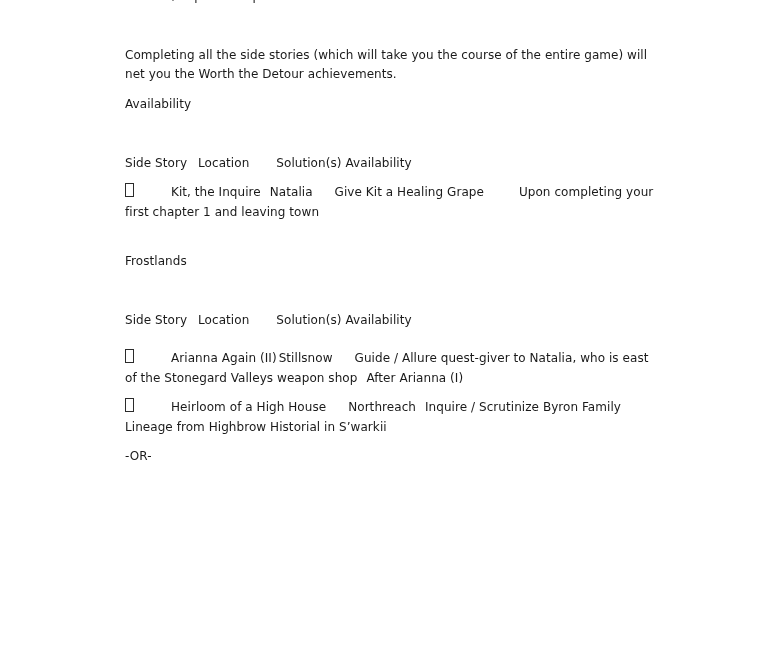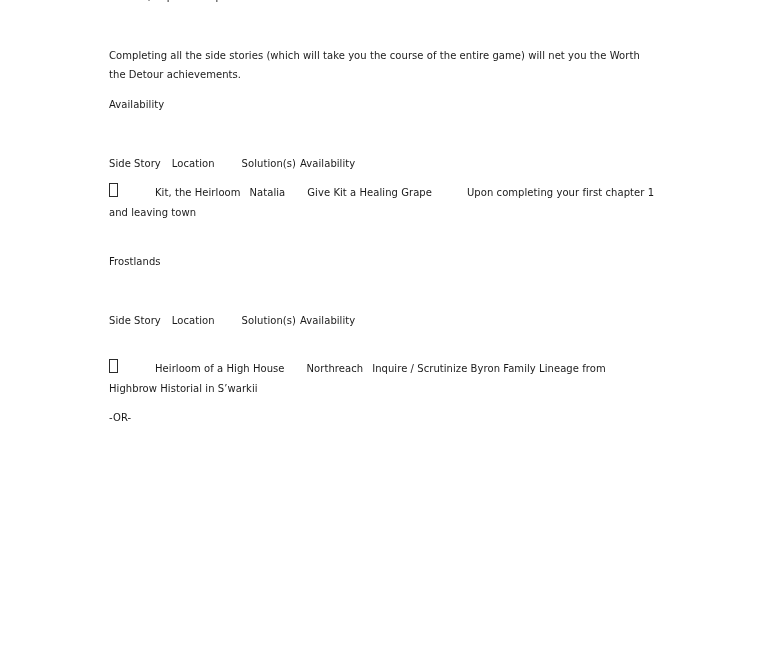--- a/index.html
+++ b/index.html
@@ -19,25 +19,26 @@
   #doc {
     position: absolute;
     left: 0;
     top: -33px;           
     width: 768px;
   }
 
   .block {
     padding-left: 109px;
     padding-right: 113px;
-    font-size: 10px;
+    font-size: 12px;
     line-height: 19.7px;
     white-space: pre-wrap;
     word-wrap: break-word;
     letter-spacing: 0.06px;
+    margin-left: 16px;
   }
 
   
   .gap-blank   { height: 19.7px; }
   .gap-half    { height: 9.5px; }
 
   
   .tofu {
     display: inline-block;
     width: 7px;
@@ -73,37 +74,38 @@
 
   <div class="block">Availability</div>
 
   <div class="gap-blank"></div>
   <div class="gap-blank"></div>
 
   <div class="block"><span>Side Story</span><span class="tab-hdr1"></span><span>Location</span><span class="tab-hdr2"></span><span>Solution(s)</span><span class="tab-hdr3"></span><span>Availability</span></div>
 
   <div class="gap-half"></div>
 
-  <div class="block"><span class="tofu"></span><span class="tab-lg"></span><span>Kit, the Heirloom</span><span class="tab-sm"></span><span>Natalia</span><span class="tab-md"></span><span>Give Kit a Healing Grape</span><span class="tab-upon"></span><span>Upon completing your first chapter 1 and leaving town</span></div>
+  <div class="block"><span class="tofu"></span><span class="tab-lg"></span><span>Kit, the Inquire</span><span class="tab-sm"></span><span>Natalia</span><span class="tab-md"></span><span>Give Kit a Healing Grape</span><span class="tab-upon"></span><span>Upon completing your first chapter 1 and leaving town</span></div>
 
   <div class="gap-blank"></div>
   <div class="gap-half"></div>
 
   <div class="block">Frostlands</div>
 
   <div class="gap-blank"></div>
   <div class="gap-blank"></div>
 
   <div class="block"><span>Side Story</span><span class="tab-hdr1"></span><span>Location</span><span class="tab-hdr2"></span><span>Solution(s)</span><span class="tab-hdr3"></span><span>Availability</span></div>
 
   <div class="gap-half"></div>
 
 
   <div class="gap-half"></div>
 
+  <div class="block"><span class="tofu"></span><span class="tab-lg"></span><span>Arianna Again (II)</span><span class="tab-xs"></span><span>Stillsnow</span><span class="tab-md"></span><span>Guide / Allure quest-giver to Natalia, who is east of the Stonegard Valleys weapon shop</span><span class="tab-sm"></span><span>After Arianna (I)</span></div>
 
   <div class="gap-half"></div>
 
   <div class="block"><span class="tofu"></span><span class="tab-lg"></span><span>Heirloom of a High House</span><span class="tab-md"></span><span>Northreach</span><span class="tab-sm"></span><span>Inquire / Scrutinize Byron Family Lineage from Highbrow Historial in S’warkii</span></div>
 
   <div class="gap-half"></div>
 
   <div class="block">-OR-</div>
 
   <div class="gap-half"></div>

